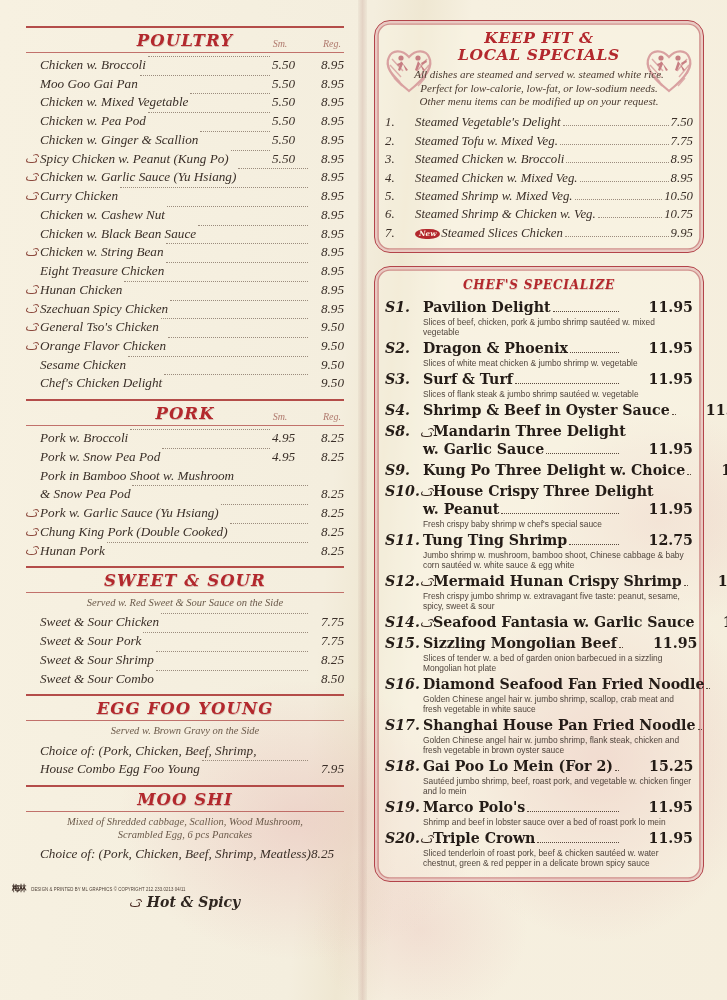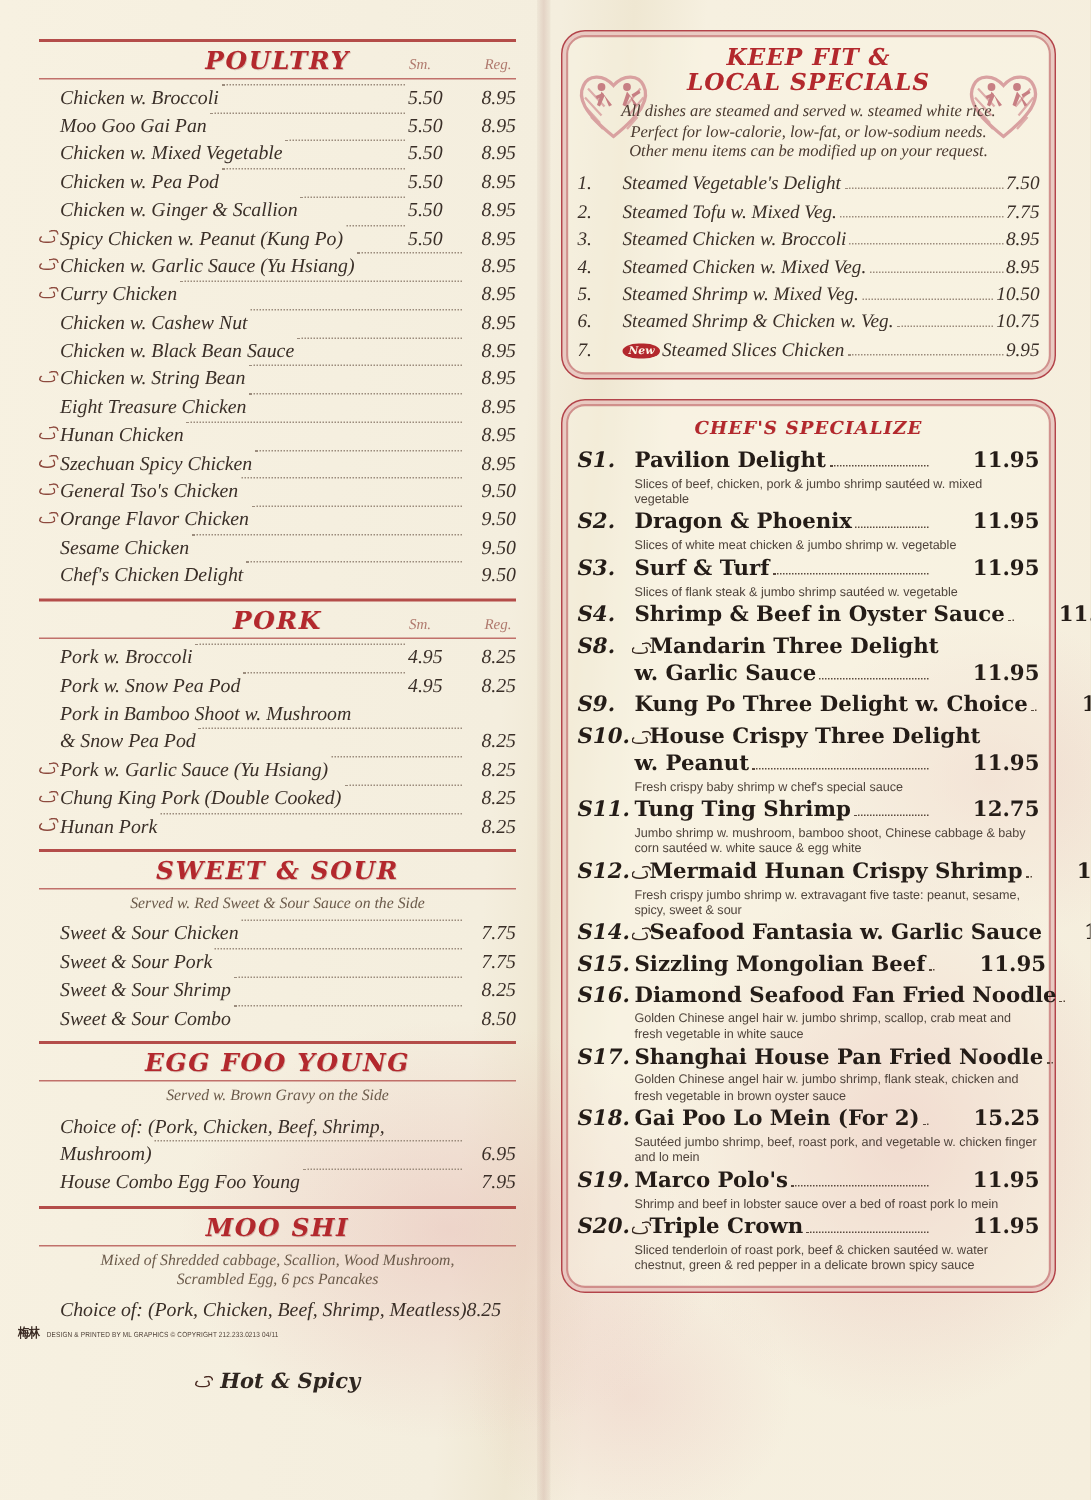--- a/index.html
+++ b/index.html
@@ -336,26 +336,20 @@
             <span class="sec-title">EGG FOO YOUNG</span>
           </div>
           <div class="rule thin"></div>
           <div class="subnote">
             <div>Served w. Brown Gravy on the Side</div>
           </div>
           <div class="items">
             <div class="row">
               <span class="sp"></span>
               <span class="nm">Choice of: (Pork, Chicken, Beef, Shrimp,</span>
-            </div>
-            <div class="row">
-              <span class="sp"></span>
-              <span class="nm">Mushroom)</span>
-              <span class="dots"></span>
-              <span class="p2">6.95</span>
             </div>
             <div class="row">
               <span class="sp"></span>
               <span class="nm">House Combo Egg Foo Young</span>
               <span class="dots"></span>
               <span class="p2">7.95</span>
             </div>
           </div>
         </div>
         <div class="sec">
@@ -576,20 +570,21 @@
               <span class="cs-pr">13.50</span>
             </div>
           </div>
           <div class="cs-item">
             <div class="cs-line">
               <span class="cs-no">S15.</span>
               <span class="cs-nm">Sizzling Mongolian Beef</span>
               <span class="cs-dots"></span>
               <span class="cs-pr">11.95</span>
             </div>
+            <div class="cs-desc">Slices of tender w. a bed of garden onion barbecued in a sizzling Mongolian hot plate</div>
           </div>
           <div class="cs-item">
             <div class="cs-line">
               <span class="cs-no">S16.</span>
               <span class="cs-nm">Diamond Seafood Fan Fried Noodle</span>
               <span class="cs-dots"></span>
               <span class="cs-pr">13.75</span>
             </div>
             <div class="cs-desc">Golden Chinese angel hair w. jumbo shrimp, scallop, crab meat and fresh vegetable in white sauce</div>
           </div>

